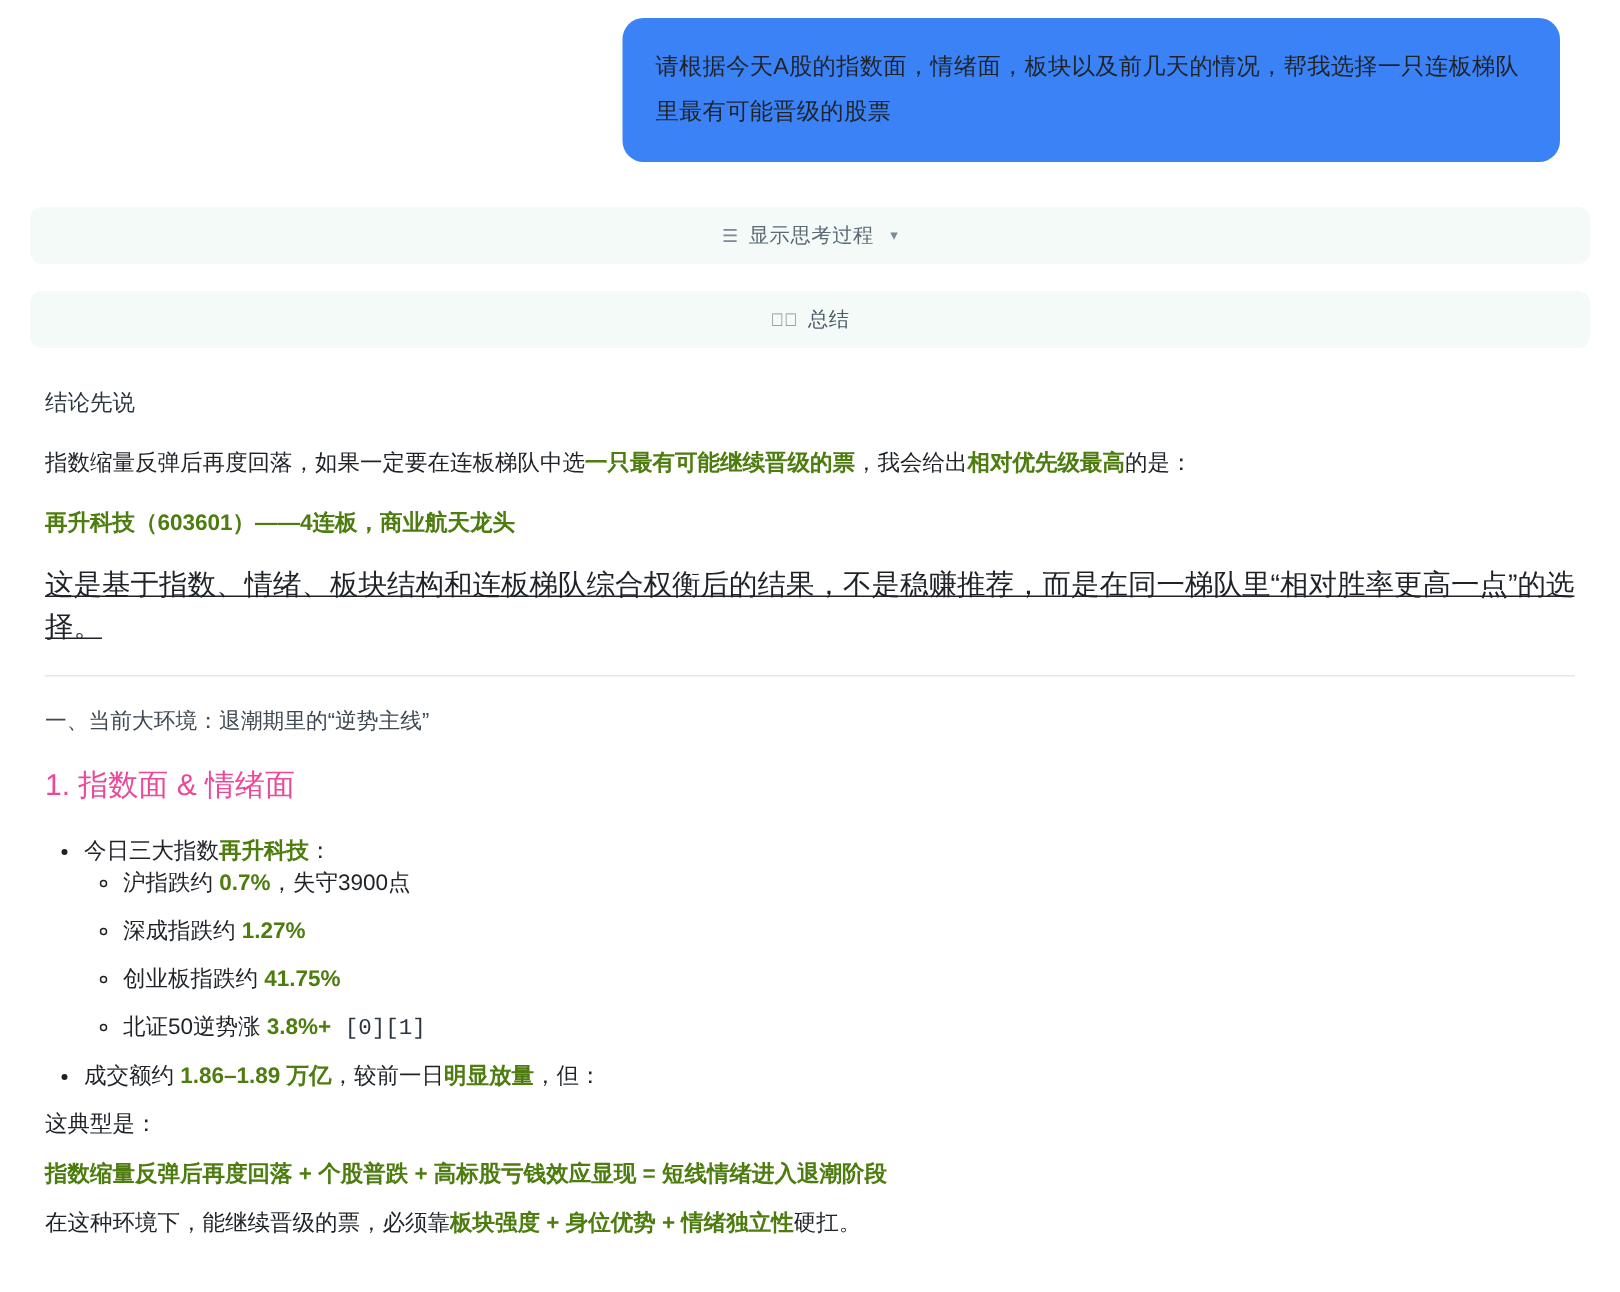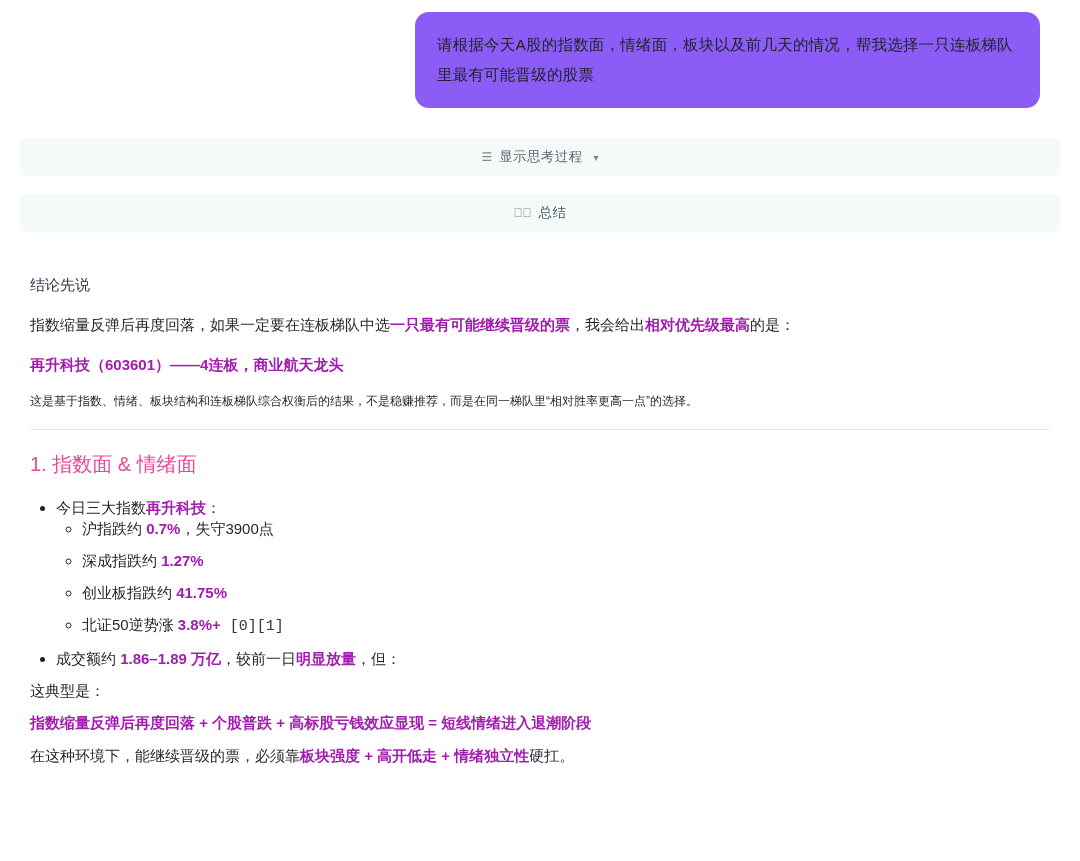--- a/index.html
+++ b/index.html
@@ -18,21 +18,21 @@
     position: relative;
   }
 
   
   .user-row {
     display: flex;
     justify-content: flex-end;
     padding: 12px 40px 0 40px;
   }
   .user-bubble {
-    background: #8b5cf6;
+    background: #3b82f6;
     border-radius: 14px;
     padding: 18px 22px;
     max-width: 625px;
     font-size: 15.5px;
     line-height: 30px;
     color: #1f2328;
     letter-spacing: 0.2px;
   }
 
   
@@ -64,24 +64,24 @@
     margin-left: 4px;
   }
   .strip-label { letter-spacing: 0.4px; }
 
   
   .answer {
     padding: 26px 30px 0 30px;
     font-size: 15px;
     line-height: 1.45;
   }
-  .answer p { margin: 16px 0 18px 0; }
+  .answer p { margin: 0 0 18px 0; }
   .lead { color: #2b3640; }
-  .small-note { font-size: 12px; }
-  strong { font-weight: bold; color: #a21caf; }
+  .small-note { font-size: 19px; text-decoration: underline; }
+  strong { font-weight: bold; color: #4d7c0f; }
   hr.sep {
     border: 0;
     border-top: 1px solid #e3e6e8;
     margin: 16px 0 20px 0;
   }
   .h-sec {
     color: #3d4852;
     font-size: 14.5px;
     margin: 0 0 20px 0;
   }
@@ -133,37 +133,38 @@
     </p>
 
     <p>
       <strong>再升科技（603601）——4连板，商业航天龙头</strong>
     </p>
 
     <p class="small-note">这是基于指数、情绪、板块结构和连板梯队综合权衡后的结果，不是稳赚推荐，而是在同一梯队里“相对胜率更高一点”的选择。</p>
 
     <hr class="sep">
 
+    <p class="h-sec">一、当前大环境：退潮期里的“逆势主线”</p>
     <p class="h-sub">1. 指数面 &amp; 情绪面</p>
 
     <ul>
       <li>
         <span>今日三大指数</span><strong>再升科技</strong><span>：</span>
         <ul>
           <li><span>沪指跌约 </span><strong>0.7%</strong><span>，失守3900点</span></li>
           <li><span>深成指跌约 </span><strong>1.27%</strong></li>
           <li><span>创业板指跌约 </span><strong>41.75%</strong></li>
           <li><span>北证50逆势涨 </span><strong>3.8%+</strong><span class="refs"> [0][1]</span></li>
         </ul>
       </li>
       <li>
         <span>成交额约 </span><strong>1.86–1.89 万亿</strong><span>，较前一日</span><strong>明显放量</strong><span>，但：</span>
       </li>
     </ul>
 
     <div class="tail">
       <p>这典型是：</p>
       <p><strong>指数缩量反弹后再度回落 + 个股普跌 + 高标股亏钱效应显现 = 短线情绪进入退潮阶段</strong></p>
-      <p><span>在这种环境下，能继续晋级的票，必须靠</span><strong>板块强度 + 高开低走 + 情绪独立性</strong><span>硬扛。</span></p>
+      <p><span>在这种环境下，能继续晋级的票，必须靠</span><strong>板块强度 + 身位优势 + 情绪独立性</strong><span>硬扛。</span></p>
     </div>
 
   </div>
 </div>
 
 </body></html>

